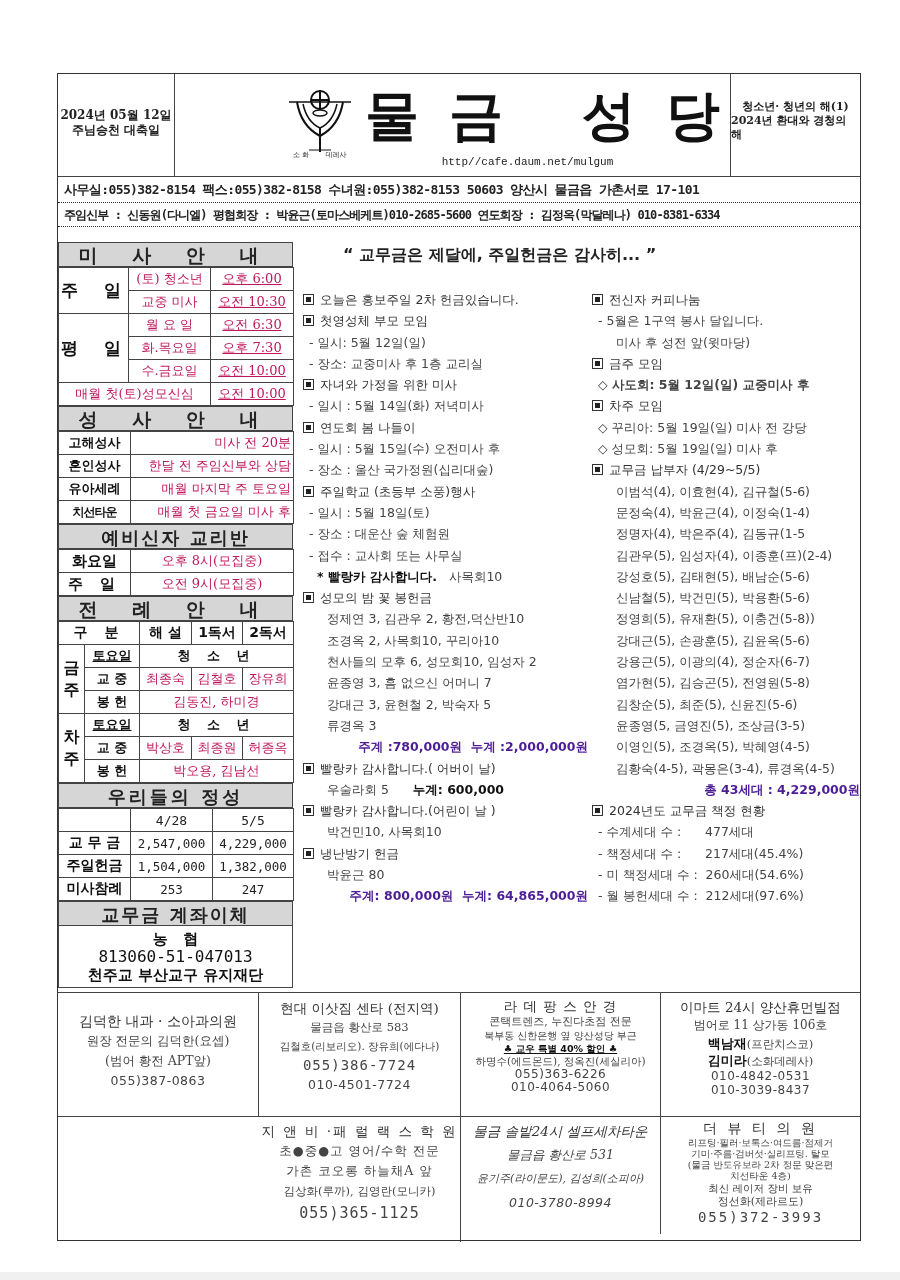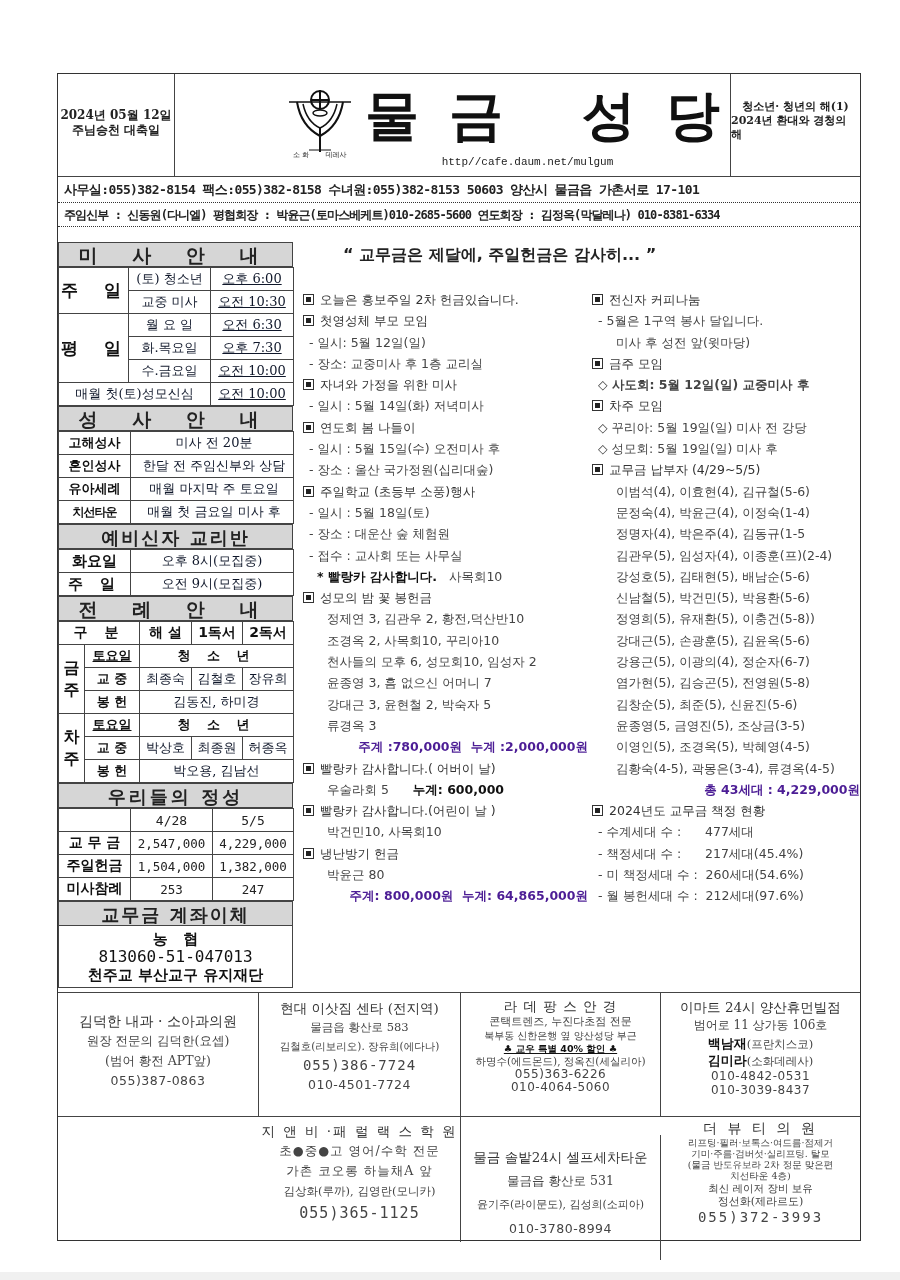--- a/index.html
+++ b/index.html
@@ -18,24 +18,24 @@
   .hdr-right { position: absolute; left: 673px; top: 0; width: 129px; height: 103px; display: flex; flex-direction: column; justify-content: flex-start; align-items: center; padding-top: 26px; font-size: 11px; font-weight: bold; line-height: 14px; }
 
   .info1 { position: absolute; left: 0; top: 103px; width: 802px; height: 26px; border-bottom: 1px dotted #333; font-size: 13px; font-weight: bold; padding-left: 6px; line-height: 26px; white-space: nowrap; font-family: "DejaVu Sans Mono", monospace; letter-spacing: -0.6px; }
   .info2 { position: absolute; left: 0; top: 129px; width: 802px; height: 24px; border-bottom: 1px dotted #333; font-size: 12px; font-weight: bold; padding-left: 6px; line-height: 24px; white-space: nowrap; font-family: "DejaVu Sans Mono", monospace; letter-spacing: -0.9px; }
 
   
   .lcol { position: absolute; left: 0; top: 168px; width: 235px; }
   .sec-h { background: #d6d6d6; border: 1px solid #444; text-align: center; font-family: "DejaVu Sans", sans-serif; font-weight: bold; font-size: 19px; height: 25px; line-height: 25px; letter-spacing: 14px; }
   .sec-h.tight { letter-spacing: 2px; font-size: 18px; }
   table.grid { width: 235px; border-collapse: collapse; table-layout: fixed; }
-  table.grid td { border: 1px solid #444; height: 23px; font-size: 13px; text-align: center; color: #0f172a; padding: 0 2px; white-space: nowrap; overflow: hidden; }
+  table.grid td { border: 1px solid #444; height: 23px; font-size: 13px; text-align: center; color: #be185d; padding: 0 2px; white-space: nowrap; overflow: hidden; }
   table.grid td.b { font-weight: bold; color: #111; font-family: "DejaVu Sans", sans-serif; }
   table.grid td.big { font-size: 17px; letter-spacing: 10px; }
-  table.grid td.l { text-align: center; padding-left: 6px; }
+  table.grid td.l { text-align: right; padding-left: 6px; }
   table.grid td.u { text-decoration: underline; }
   table.grid td.dark { color: #222; }
   .bank { border: 1px solid #444; border-top: none; text-align: center; font-family: "DejaVu Sans", sans-serif; font-weight: bold; font-size: 15px; line-height: 18px; padding: 4px 0 3px; color: #111; }
   .bank .n { font-family: "DejaVu Sans Mono", monospace; font-weight: normal; font-size: 16px; }
 
   
   .slogan { position: absolute; left: 245px; top: 171px; width: 560px; text-align: left; font-family: "DejaVu Sans", sans-serif; font-weight: bold; font-size: 16px; padding-left: 40px; white-space: nowrap; }
   .ccol { position: absolute; left: 245px; top: 215px; width: 285px; font-family: "DejaVu Sans", sans-serif; font-size: 12.5px; color: #444; }
   .rcol { position: absolute; left: 534px; top: 215px; width: 268px; font-family: "DejaVu Sans", sans-serif; font-size: 12.5px; color: #444; }
   .ln { height: 21.3px; line-height: 21.3px; white-space: nowrap; }
@@ -366,21 +366,21 @@
       <div class="ph" style="font-size:12px;line-height:14px">010-3039-8437</div>
     </div>
 
     <div class="ad" style="left:201px;top:124px;width:202px;height:125px;padding-top:4px;line-height:20px;border-bottom:none;">
       <div class="t" style="letter-spacing:2px">지 앤 비 ·패 럴 랙 스 학 원</div>
       <div class="s" style="font-size:12.5px;letter-spacing:1px">초●중●고 영어/수학 전문</div>
       <div class="s" style="font-size:12.5px;letter-spacing:1px">가촌 코오롱 하늘채A 앞</div>
       <div class="s" style="font-size:11.5px">김상화(루까), 김영란(모니카)</div>
       <div class="phb" style="font-size:15px;line-height:24px">055)365-1125</div>
     </div>
-    <div class="ad" style="left:403px;top:142px;width:200px;height:125px;padding-top:10px;line-height:24px;border-bottom:none;">
+    <div class="ad" style="left:403px;top:116px;width:200px;height:125px;padding-top:10px;line-height:24px;border-bottom:none;font-style:italic;">
       <div class="t">물금 솔밭24시 셀프세차타운</div>
       <div class="s" style="font-size:12.5px">물금읍 황산로 531</div>
       <div class="s" style="font-size:11px">윤기주(라이문도), 김성희(소피아)</div>
       <div class="ph">010-3780-8994</div>
     </div>
     <div class="ad" style="left:603px;top:124px;width:199px;height:125px;padding-top:2px;line-height:12.5px;border-right:none;border-bottom:none;">
       <div class="t" style="font-size:14px;letter-spacing:3px;line-height:18px">더 뷰 티  의 원</div>
       <div class="xs">리프팅·필러·보톡스·여드름·점제거</div>
       <div class="xs">기미·주름·검버섯·실리프팅. 탈모</div>
       <div class="xs">(물금 반도유보라 2차 정문 맞은편</div>

